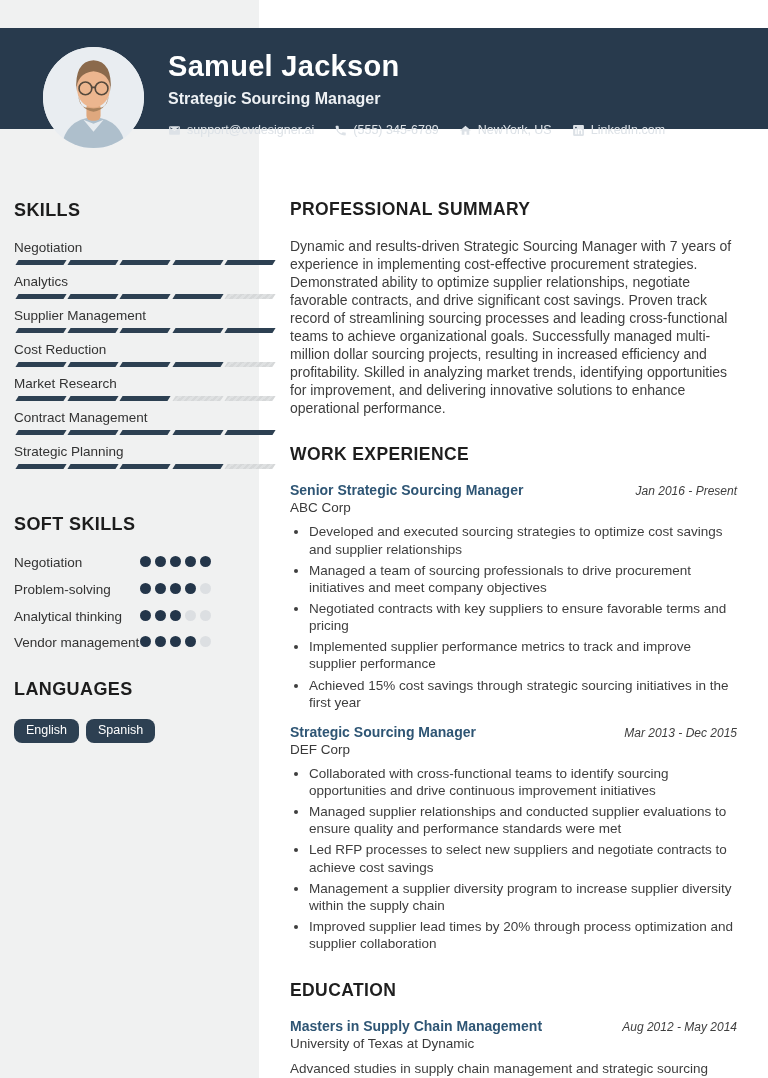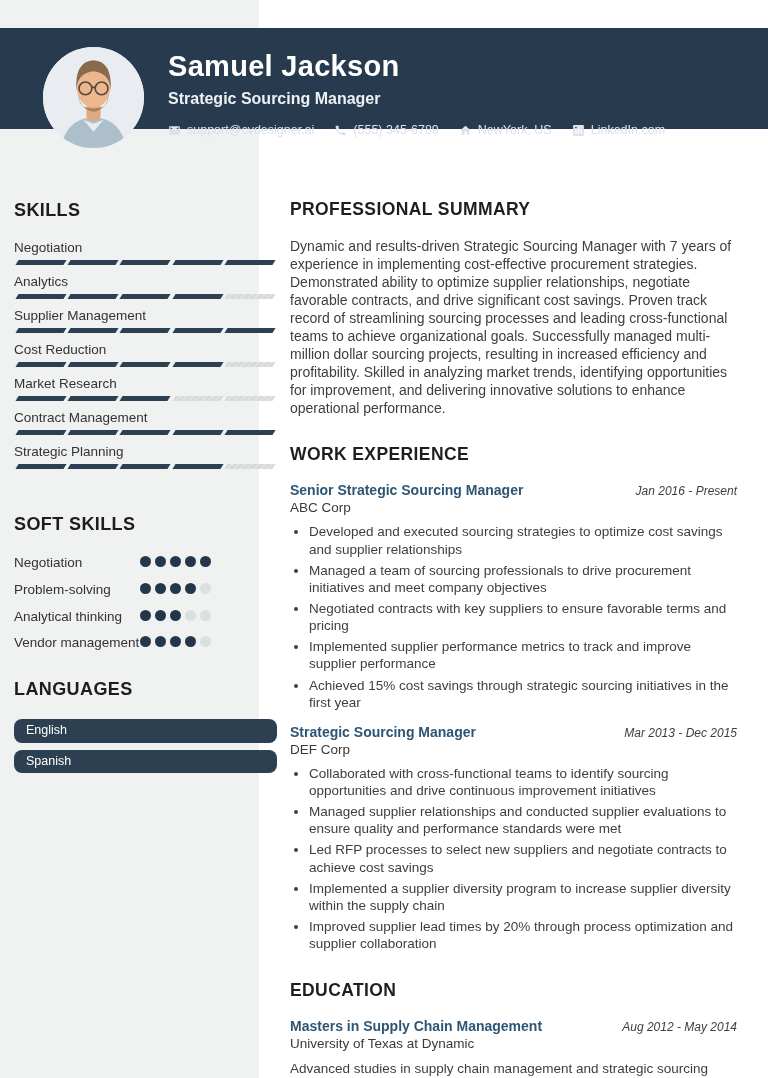--- a/index.html
+++ b/index.html
@@ -52,21 +52,21 @@
   .seg.fill { background:#2d4052; }
 
   .soft-block { margin-top:45px; }
   .soft-row { display:flex; margin-bottom:9px; }
   .soft-name { width:126px; font-size:13.5px; color:#333333; line-height:1.32; }
   .dots { display:flex; gap:4px; padding-top:2px; }
   .dot { width:11px; height:11px; border-radius:50%; background:#dcdfe2; }
   .dot.fill { background:#24364a; }
 
   .lang-block { margin-top:27px; }
-  .badges { display:flex; gap:7px;flex-direction:column; }
+  .badges { display:flex; gap:7px; }
   .badge {
     background:#2d4052; color:#ffffff; font-size:12.5px;
     padding:5px 12px 6px; border-radius:8px; line-height:1;
   }
 
   
   .main {
     position:absolute; left:290px; top:163px; width:447px;
     padding-top:36px;
   }
@@ -290,21 +290,21 @@
   <div class="entry">
     <div class="entry-head">
       <span class="entry-title">Strategic Sourcing Manager</span>
       <span class="entry-dates">Mar 2013 - Dec 2015</span>
     </div>
     <div class="entry-sub">DEF Corp</div>
     <ul>
       <li>Collaborated with cross-functional teams to identify sourcing opportunities and drive continuous improvement initiatives</li>
       <li>Managed supplier relationships and conducted supplier evaluations to ensure quality and performance standards were met</li>
       <li>Led RFP processes to select new suppliers and negotiate contracts to achieve cost savings</li>
-      <li>Implemented a supplier diversity program to increase supplier diversity within the supply chain</li>
+      <li>Management a supplier diversity program to increase supplier diversity within the supply chain</li>
       <li>Improved supplier lead times by 20% through process optimization and supplier collaboration</li>
     </ul>
   </div>
 
   <div class="main-heading section-gap">EDUCATION</div>
 
   <div class="edu-entry">
     <div class="entry-head">
       <span class="entry-title">Masters in Supply Chain Management</span>
       <span class="entry-dates">Aug 2012 - May 2014</span>

